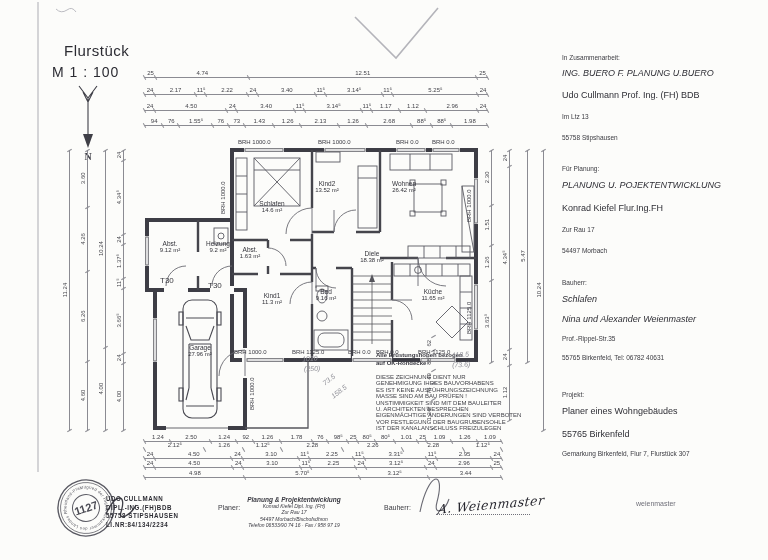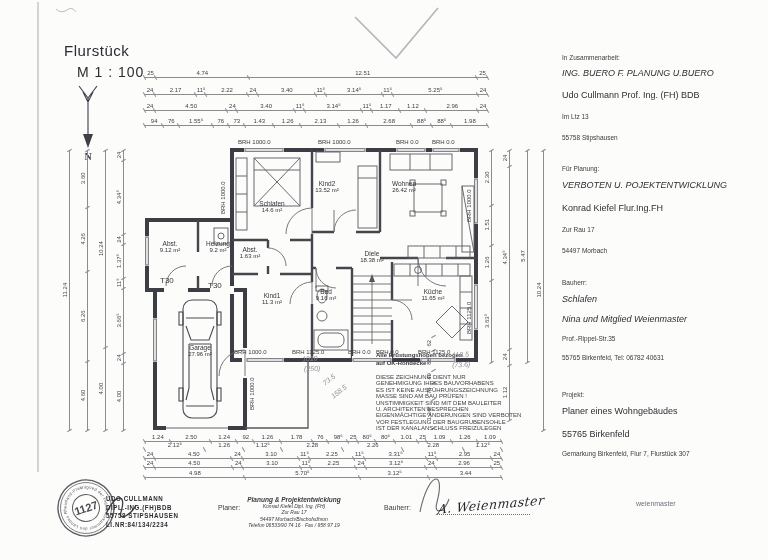--- a/index.html
+++ b/index.html
@@ -182,21 +182,21 @@
     <text x="86" y="512" text-anchor="middle" font-size="11" font-weight="bold" fill="#4c4c55" stroke="none">1127</text>
   </g>
 
   <g fill="none">
     <path d="M420,512 C428,472 446,468 437,502 C433,517 445,511 449,499" stroke="#6a6a73" stroke-width="1.1"></path>
     <path d="M106,514 C116,492 127,494 121,512 C118,522 131,515 136,505" stroke="#3e3e46" stroke-width="1.3"></path>
   </g>
 </svg>
 
 <div class="abs title" style="left:64px;top:42px">Flurstück</div>
-<div class="abs scale" style="left:77px;top:64px">M 1 : 100</div>
+<div class="abs scale" style="left:52px;top:64px">M 1 : 100</div>
 
 <div class="abs dim" style="left:145px;top:68px;width:343px">
     <span style="flex-grow: 0.25;">25</span>
     <span style="flex-grow: 4.74;">4.74</span>
     <span style="flex-grow: 12.51;">12.51</span>
     <span style="flex-grow: 0.25;">25</span>
     <span style="flex-grow: 0;"></span>
   </div>
 <div class="abs dim" style="left:145px;top:85px;width:343px">
     <span style="flex-grow: 0.24;">24</span>
@@ -451,28 +451,28 @@
 <div class="abs hand" style="left:330px;top:388px;transform:rotate(-38deg)">158.5</div>
 
 <div>
   <div class="abs pl" style="left:562px;top:54px">In Zusammenarbeit:</div>
   <div class="abs pit" style="left:562px;top:68px">ING. BUERO F. PLANUNG U.BUERO</div>
   <div class="abs pn" style="left:562px;top:90px">Udo Cullmann Prof. Ing. (FH) BDB</div>
   <div class="abs pl" style="left:562px;top:113px">Im Ltz 13</div>
   <div class="abs pl" style="left:562px;top:134px">55758 Stipshausen</div>
 
   <div class="abs pl" style="left:562px;top:165px">Für Planung:</div>
-  <div class="abs pit" style="left:562px;top:180px">VERBOTEN U. POJEKTENTWICKLUNG</div>
+  <div class="abs pit" style="left:562px;top:180px">PLANUNG U. POJEKTENTWICKLUNG</div>
   <div class="abs pn" style="left:562px;top:203px">Konrad Kiefel Flur.Ing.FH</div>
   <div class="abs pl" style="left:562px;top:226px">Zur Rau 17</div>
   <div class="abs pl" style="left:562px;top:247px">54497 Morbach</div>
 
   <div class="abs pl" style="left:562px;top:279px">Bauherr:</div>
   <div class="abs pit" style="left:562px;top:294px">Schlafen</div>
-  <div class="abs pit" style="left:562px;top:314px">Nina und Mitglied Weienmaster</div>
+  <div class="abs pit" style="left:562px;top:314px">Nina und Alexander Weienmaster</div>
   <div class="abs pl" style="left:562px;top:335px">Prof.-Rippel-Str.35</div>
   <div class="abs pl" style="left:562px;top:354px">55765 Birkenfeld, Tel: 06782 40631</div>
 
   <div class="abs pl" style="left:562px;top:391px">Projekt:</div>
   <div class="abs pn" style="left:562px;top:406px">Planer eines Wohngebäudes</div>
   <div class="abs pn" style="left:562px;top:429px">55765 Birkenfeld</div>
   <div class="abs pl" style="left:562px;top:450px">Gemarkung Birkenfeld, Flur 7, Flurstück 307</div>
   <div class="abs wm" style="left:636px;top:500px">weienmaster</div>
 </div>
 

